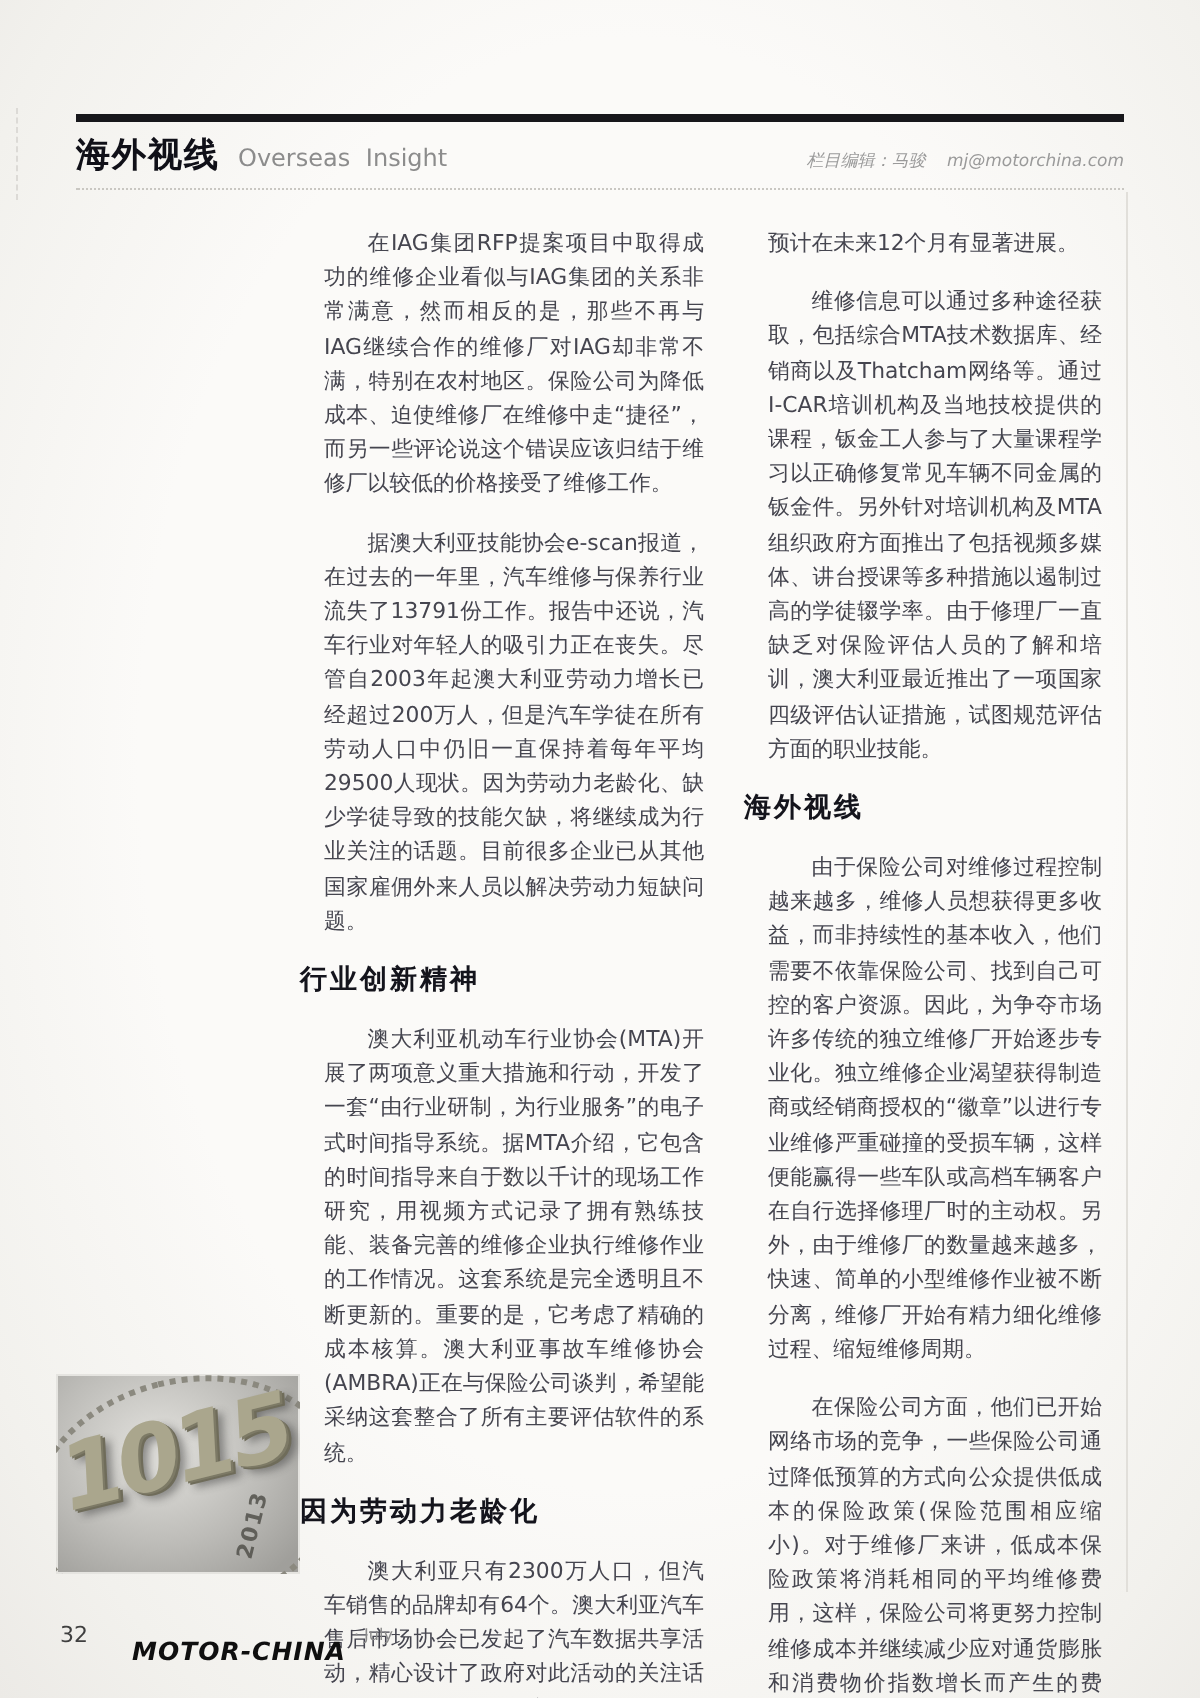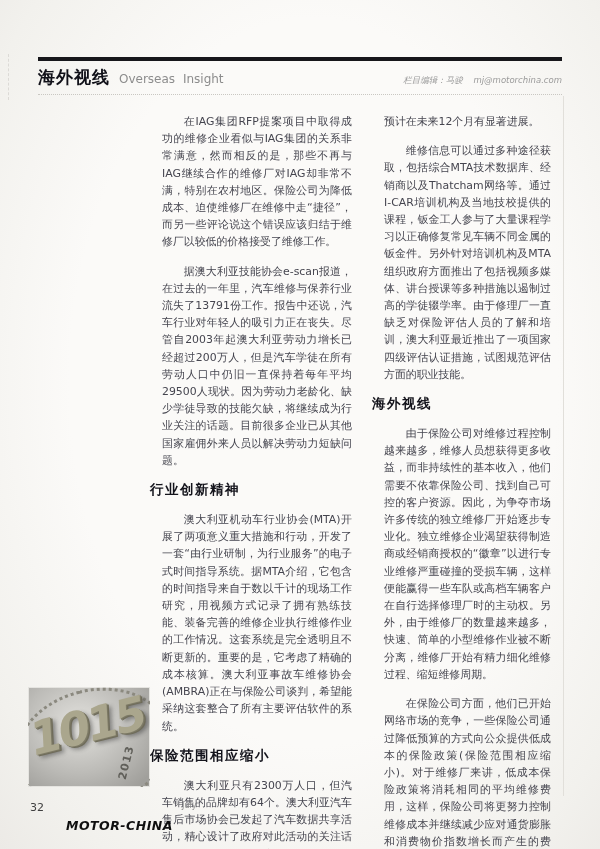--- a/index.html
+++ b/index.html
@@ -79,21 +79,21 @@
     text-shadow: 1px 1px 0 #7d7a66, 2px 2px 0 #6f6c5a, 4px 4px 4px rgba(40,40,40,0.45);
   }
   .emblem-tag {
     position:absolute; right:6px; bottom:18px;
     font-size:11px; font-weight:bold; color:#4c4b45;
     transform: rotate(-76deg); letter-spacing:1px; opacity:0.8;
   }
   
   .footer {
     position:absolute; left:30px; top:801px;
-    display:flex; align-items:flex-start;
+    display:flex; align-items:center;
   }
   .page-num { font-size:11px; color:#3f3f3f; }
   .mag-name {
     font-size:12.5px; font-weight:bold; font-style:italic;
     color:#0f0f0f; margin-left:22px; letter-spacing:0.5px;margin-top:17px;
   }
   .issue-month { font-size:8px; color:#8a8a8a; margin-left:4px; }
 </style>
 </head>
 <body>
@@ -115,21 +115,21 @@
     </span>
   </div>
 
   <div class="header-rule"></div>
 
   <div class="col col-left">
     <p class="indent">在IAG集团RFP提案项目中取得成功的维修企业看似与IAG集团的关系非常满意，然而相反的是，那些不再与IAG继续合作的维修厂对IAG却非常不满，特别在农村地区。保险公司为降低成本、迫使维修厂在维修中走“捷径”，而另一些评论说这个错误应该归结于维修厂以较低的价格接受了维修工作。</p>
     <p class="indent">据澳大利亚技能协会e-scan报道，在过去的一年里，汽车维修与保养行业流失了13791份工作。报告中还说，汽车行业对年轻人的吸引力正在丧失。尽管自2003年起澳大利亚劳动力增长已经超过200万人，但是汽车学徒在所有劳动人口中仍旧一直保持着每年平均29500人现状。因为劳动力老龄化、缺少学徒导致的技能欠缺，将继续成为行业关注的话题。目前很多企业已从其他国家雇佣外来人员以解决劳动力短缺问题。</p>
     <h2>行业创新精神</h2>
     <p class="indent">澳大利亚机动车行业协会(MTA)开展了两项意义重大措施和行动，开发了一套“由行业研制，为行业服务”的电子式时间指导系统。据MTA介绍，它包含的时间指导来自于数以千计的现场工作研究，用视频方式记录了拥有熟练技能、装备完善的维修企业执行维修作业的工作情况。这套系统是完全透明且不断更新的。重要的是，它考虑了精确的成本核算。澳大利亚事故车维修协会(AMBRA)正在与保险公司谈判，希望能采纳这套整合了所有主要评估软件的系统。</p>
-    <h2>保险范围相应缩小</h2>
+    <h2>因为劳动力老龄化</h2>
     <p class="indent">澳大利亚只有2300万人口，但汽车销售的品牌却有64个。澳大利亚汽车售后市场协会已发起了汽车数据共享活动，精心设计了政府对此活动的关注话题。经过18个月的协商，最终报告将督促汽车行业制定独立维修厂访问维修数据的程序。这一项目</p>
   </div>
 
   <div class="col col-right">
     <p>预计在未来12个月有显著进展。</p>
     <p class="indent">维修信息可以通过多种途径获取，包括综合MTA技术数据库、经销商以及Thatcham网络等。通过I-CAR培训机构及当地技校提供的课程，钣金工人参与了大量课程学习以正确修复常见车辆不同金属的钣金件。另外针对培训机构及MTA组织政府方面推出了包括视频多媒体、讲台授课等多种措施以遏制过高的学徒辍学率。由于修理厂一直缺乏对保险评估人员的了解和培训，澳大利亚最近推出了一项国家四级评估认证措施，试图规范评估方面的职业技能。</p>
     <h2>海外视线</h2>
     <p class="indent">由于保险公司对维修过程控制越来越多，维修人员想获得更多收益，而非持续性的基本收入，他们需要不依靠保险公司、找到自己可控的客户资源。因此，为争夺市场许多传统的独立维修厂开始逐步专业化。独立维修企业渴望获得制造商或经销商授权的“徽章”以进行专业维修严重碰撞的受损车辆，这样便能赢得一些车队或高档车辆客户在自行选择修理厂时的主动权。另外，由于维修厂的数量越来越多，快速、简单的小型维修作业被不断分离，维修厂开始有精力细化维修过程、缩短维修周期。</p>
     <p class="indent">在保险公司方面，他们已开始网络市场的竞争，一些保险公司通过降低预算的方式向公众提供低成本的保险政策(保险范围相应缩小)。对于维修厂来讲，低成本保险政策将消耗相同的平均维修费用，这样，保险公司将更努力控制维修成本并继续减少应对通货膨胀和消费物价指数增长而产生的费用。严格的成本控制以及维修网络的减少正在使维修厂的作业量逐步减少。</p>
 

